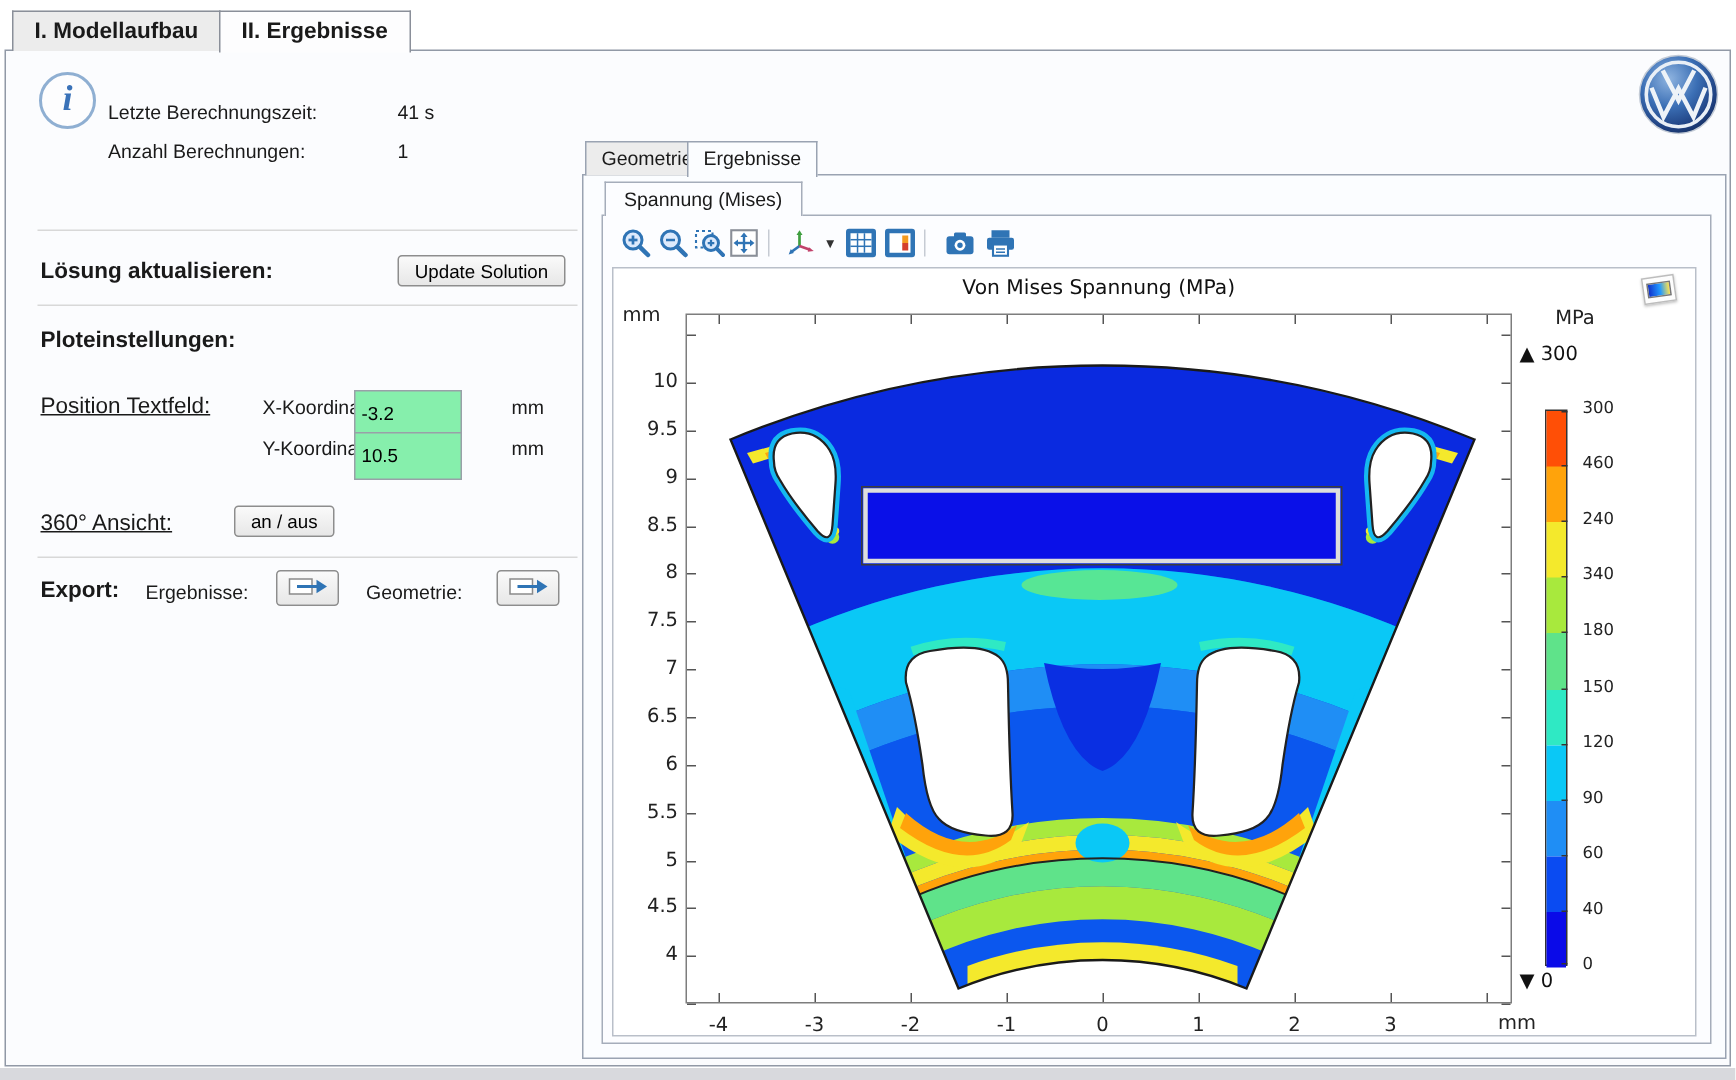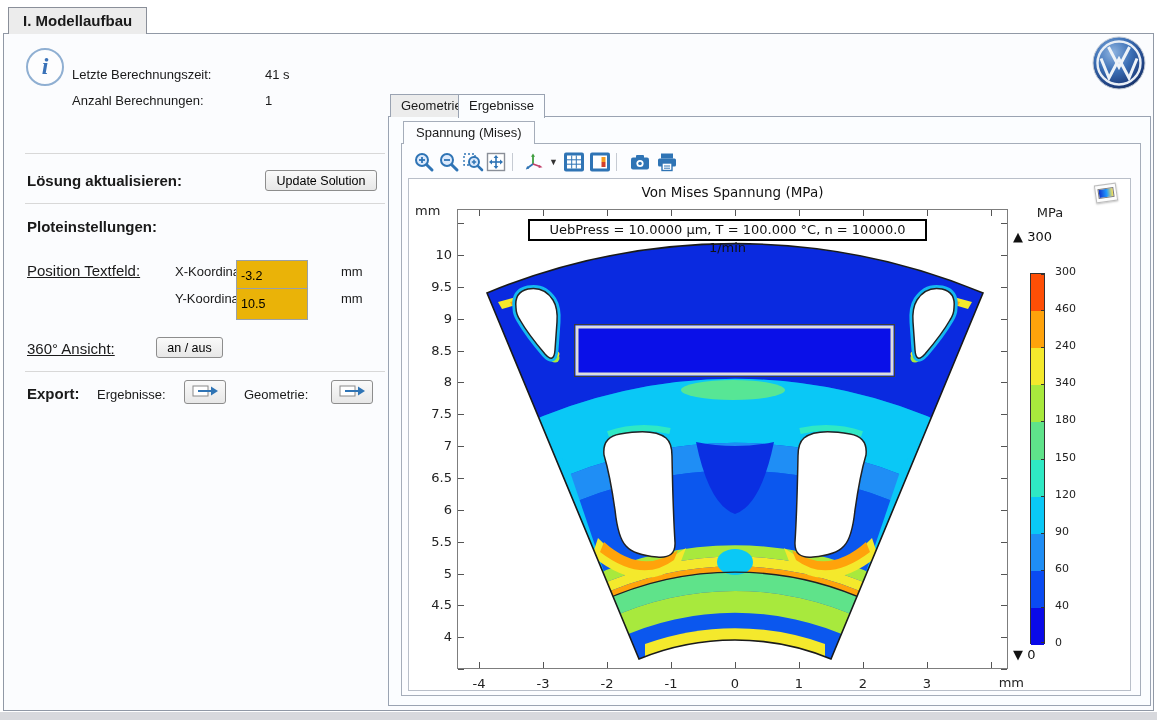--- a/index.html
+++ b/index.html
@@ -18,21 +18,21 @@
   #panel { position:absolute; left:3px; top:33px; width:1151px; height:678px;
            border:1px solid #9199a6; background:#fbfcfe; z-index:1; }
   #bottom-strip { position:absolute; left:0; top:712px; width:1157px; height:8px; background:#d8d9dd; }
 
   .lbl { font-size:13px; }
   .heading { font-size:15px; font-weight:bold; }
   .ulabel { font-size:15px; text-decoration:underline; }
   .divider { height:1px; background:#d8d8d8; width:360px; }
   .btn { position:absolute; border:1px solid #8d8d8d; border-radius:3px; z-index:2;
          background:linear-gradient(#fafafa,#e7e7e7); font-size:12.5px; text-align:center; cursor:pointer; }
-  .field { position:absolute; border:1px solid #99a0a8; background:#eab308; font-size:12.5px;
+  .field { position:absolute; border:1px solid #99a0a8; background:#86efac; font-size:12.5px;
            font-family:"Liberation Sans",sans-serif; padding:15px 4px; width:72px; height:19px; z-index:2; }
   .unit { font-size:13px; }
 
   
   #info-icon { left:26px; top:48px; width:38px; height:38px; border:2.5px solid #8fafd2;
                border-radius:50%; text-align:center; z-index:2; background:#fdfdfe; }
   #info-icon span { font-family:"Liberation Serif",serif; font-style:italic; font-weight:bold;
                     font-size:24px; color:#3a72b8; line-height:33px; }
 
   
@@ -82,20 +82,21 @@
                   background:linear-gradient(90deg,#1133cc 0%,#2299ff 55%,#ffe34d 100%); }
 
   #vw-logo { left:1092px; top:36px; z-index:2; }
 </style>
 </head>
 <body>
 
 <div id="app">
 
   <div class="win-tab" style="left:8px;"><span>I. Modellaufbau</span></div>
+  <div class="win-tab active" style="left:146px;"><span>II. Ergebnisse</span></div>
 
   <div id="panel"></div>
   <div id="bottom-strip"></div>
 
   <div class="abs" id="info-icon"><span>i</span></div>
 
   <div class="abs lbl" style="left:72px;top:67px;z-index:2">Letzte Berechnungszeit:</div>
   <div class="abs lbl" style="left:265px;top:67px;z-index:2">41 s</div>
   <div class="abs lbl" style="left:72px;top:93px;z-index:2">Anzahl Berechnungen:</div>
   <div class="abs lbl" style="left:265px;top:93px;z-index:2">1</div>
@@ -314,21 +315,20 @@
           <rect x="116.5" y="114.5" width="320" height="52" fill="none" stroke="#3c3c3c" stroke-width="1"></rect>
           <rect x="119" y="117" width="315" height="47" fill="#0a10e8" stroke="#dededc" stroke-width="3"></rect>
 
           <path d="M142,392 A320,320 0 0 1 412,392" fill="none" stroke="#222" stroke-width="1.3"></path>
         </g>
 
         <path d="M29,83 A648,648 0 0 1 525,83 L373,449 A252,252 0 0 0 181,449 Z" fill="none" stroke="#1a1a1a" stroke-width="1.6"></path>
       </svg>
     <div class="tick" style="left: 21px; top: 0px; width: 1px; height: 6px;"></div><div class="tick" style="left: 21px; bottom: 0px; width: 1px; height: 6px;"></div><div class="tick" style="left: 85px; top: 0px; width: 1px; height: 6px;"></div><div class="tick" style="left: 85px; bottom: 0px; width: 1px; height: 6px;"></div><div class="tick" style="left: 149px; top: 0px; width: 1px; height: 6px;"></div><div class="tick" style="left: 149px; bottom: 0px; width: 1px; height: 6px;"></div><div class="tick" style="left: 213px; top: 0px; width: 1px; height: 6px;"></div><div class="tick" style="left: 213px; bottom: 0px; width: 1px; height: 6px;"></div><div class="tick" style="left: 277px; top: 0px; width: 1px; height: 6px;"></div><div class="tick" style="left: 277px; bottom: 0px; width: 1px; height: 6px;"></div><div class="tick" style="left: 341px; top: 0px; width: 1px; height: 6px;"></div><div class="tick" style="left: 341px; bottom: 0px; width: 1px; height: 6px;"></div><div class="tick" style="left: 405px; top: 0px; width: 1px; height: 6px;"></div><div class="tick" style="left: 405px; bottom: 0px; width: 1px; height: 6px;"></div><div class="tick" style="left: 469px; top: 0px; width: 1px; height: 6px;"></div><div class="tick" style="left: 469px; bottom: 0px; width: 1px; height: 6px;"></div><div class="tick" style="left: 533px; top: 0px; width: 1px; height: 6px;"></div><div class="tick" style="left: 533px; bottom: 0px; width: 1px; height: 6px;"></div><div class="xlab" style="left: 6px;">-4</div><div class="xlab" style="left: 70px;">-3</div><div class="xlab" style="left: 134px;">-2</div><div class="xlab" style="left: 198px;">-1</div><div class="xlab" style="left: 262px;">0</div><div class="xlab" style="left: 326px;">1</div><div class="xlab" style="left: 390px;">2</div><div class="xlab" style="left: 454px;">3</div><div class="tick" style="left: 0px; top: 459.05px; width: 6px; height: 1px;"></div><div class="tick" style="right: 0px; top: 459.05px; width: 6px; height: 1px;"></div><div class="tick" style="left: 0px; top: 427.2px; width: 6px; height: 1px;"></div><div class="tick" style="right: 0px; top: 427.2px; width: 6px; height: 1px;"></div><div class="tick" style="left: 0px; top: 395.35px; width: 6px; height: 1px;"></div><div class="tick" style="right: 0px; top: 395.35px; width: 6px; height: 1px;"></div><div class="tick" style="left: 0px; top: 363.5px; width: 6px; height: 1px;"></div><div class="tick" style="right: 0px; top: 363.5px; width: 6px; height: 1px;"></div><div class="tick" style="left: 0px; top: 331.65px; width: 6px; height: 1px;"></div><div class="tick" style="right: 0px; top: 331.65px; width: 6px; height: 1px;"></div><div class="tick" style="left: 0px; top: 299.8px; width: 6px; height: 1px;"></div><div class="tick" style="right: 0px; top: 299.8px; width: 6px; height: 1px;"></div><div class="tick" style="left: 0px; top: 267.95px; width: 6px; height: 1px;"></div><div class="tick" style="right: 0px; top: 267.95px; width: 6px; height: 1px;"></div><div class="tick" style="left: 0px; top: 236.1px; width: 6px; height: 1px;"></div><div class="tick" style="right: 0px; top: 236.1px; width: 6px; height: 1px;"></div><div class="tick" style="left: 0px; top: 204.25px; width: 6px; height: 1px;"></div><div class="tick" style="right: 0px; top: 204.25px; width: 6px; height: 1px;"></div><div class="tick" style="left: 0px; top: 172.4px; width: 6px; height: 1px;"></div><div class="tick" style="right: 0px; top: 172.4px; width: 6px; height: 1px;"></div><div class="tick" style="left: 0px; top: 140.55px; width: 6px; height: 1px;"></div><div class="tick" style="right: 0px; top: 140.55px; width: 6px; height: 1px;"></div><div class="tick" style="left: 0px; top: 108.7px; width: 6px; height: 1px;"></div><div class="tick" style="right: 0px; top: 108.7px; width: 6px; height: 1px;"></div><div class="tick" style="left: 0px; top: 76.85px; width: 6px; height: 1px;"></div><div class="tick" style="right: 0px; top: 76.85px; width: 6px; height: 1px;"></div><div class="tick" style="left: 0px; top: 45px; width: 6px; height: 1px;"></div><div class="tick" style="right: 0px; top: 45px; width: 6px; height: 1px;"></div><div class="tick" style="left: 0px; top: 13.15px; width: 6px; height: 1px;"></div><div class="tick" style="right: 0px; top: 13.15px; width: 6px; height: 1px;"></div><div class="ylab" style="top: 37px;">10</div><div class="ylab" style="top: 68.85px;">9.5</div><div class="ylab" style="top: 100.7px;">9</div><div class="ylab" style="top: 132.55px;">8.5</div><div class="ylab" style="top: 164.4px;">8</div><div class="ylab" style="top: 196.25px;">7.5</div><div class="ylab" style="top: 228.1px;">7</div><div class="ylab" style="top: 259.95px;">6.5</div><div class="ylab" style="top: 291.8px;">6</div><div class="ylab" style="top: 323.65px;">5.5</div><div class="ylab" style="top: 355.5px;">5</div><div class="ylab" style="top: 387.35px;">4.5</div><div class="ylab" style="top: 419.2px;">4</div></div>
 
-    <div id="annotation">UebPress = 10.0000 μm, T = 100.000 °C, n = 10000.0  1/min</div>
 
     <div id="cb-unit">MPa</div>
     <div class="cbmark" style="left:604px;top:50px;text-align:right;">▲ 300</div>
     <div id="colorbar">
         <div class="cbseg" style="top: 0px; height: 37.6px; background: rgb(255, 79, 6);"></div>
         <div class="cbseg" style="top: 37.1px; height: 37.6px; background: rgb(255, 163, 11);"></div>
         <div class="cbseg" style="top: 74.2px; height: 37.6px; background: rgb(244, 233, 44);"></div>
         <div class="cbseg" style="top: 111.3px; height: 37.6px; background: rgb(168, 233, 61);"></div>
         <div class="cbseg" style="top: 148.4px; height: 37.6px; background: rgb(95, 227, 138);"></div>
         <div class="cbseg" style="top: 185.5px; height: 37.6px; background: rgb(47, 233, 196);"></div>

